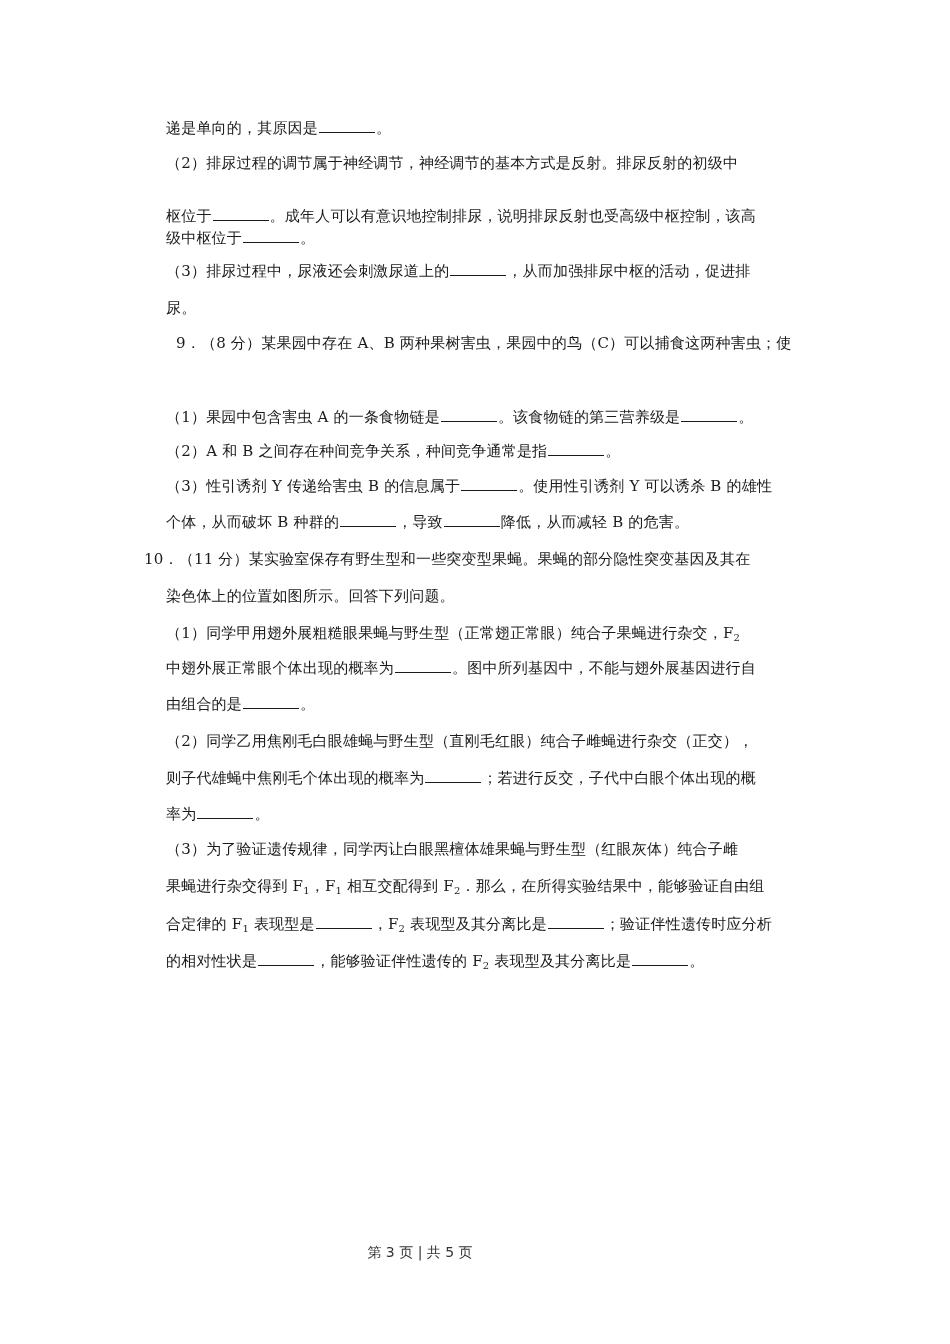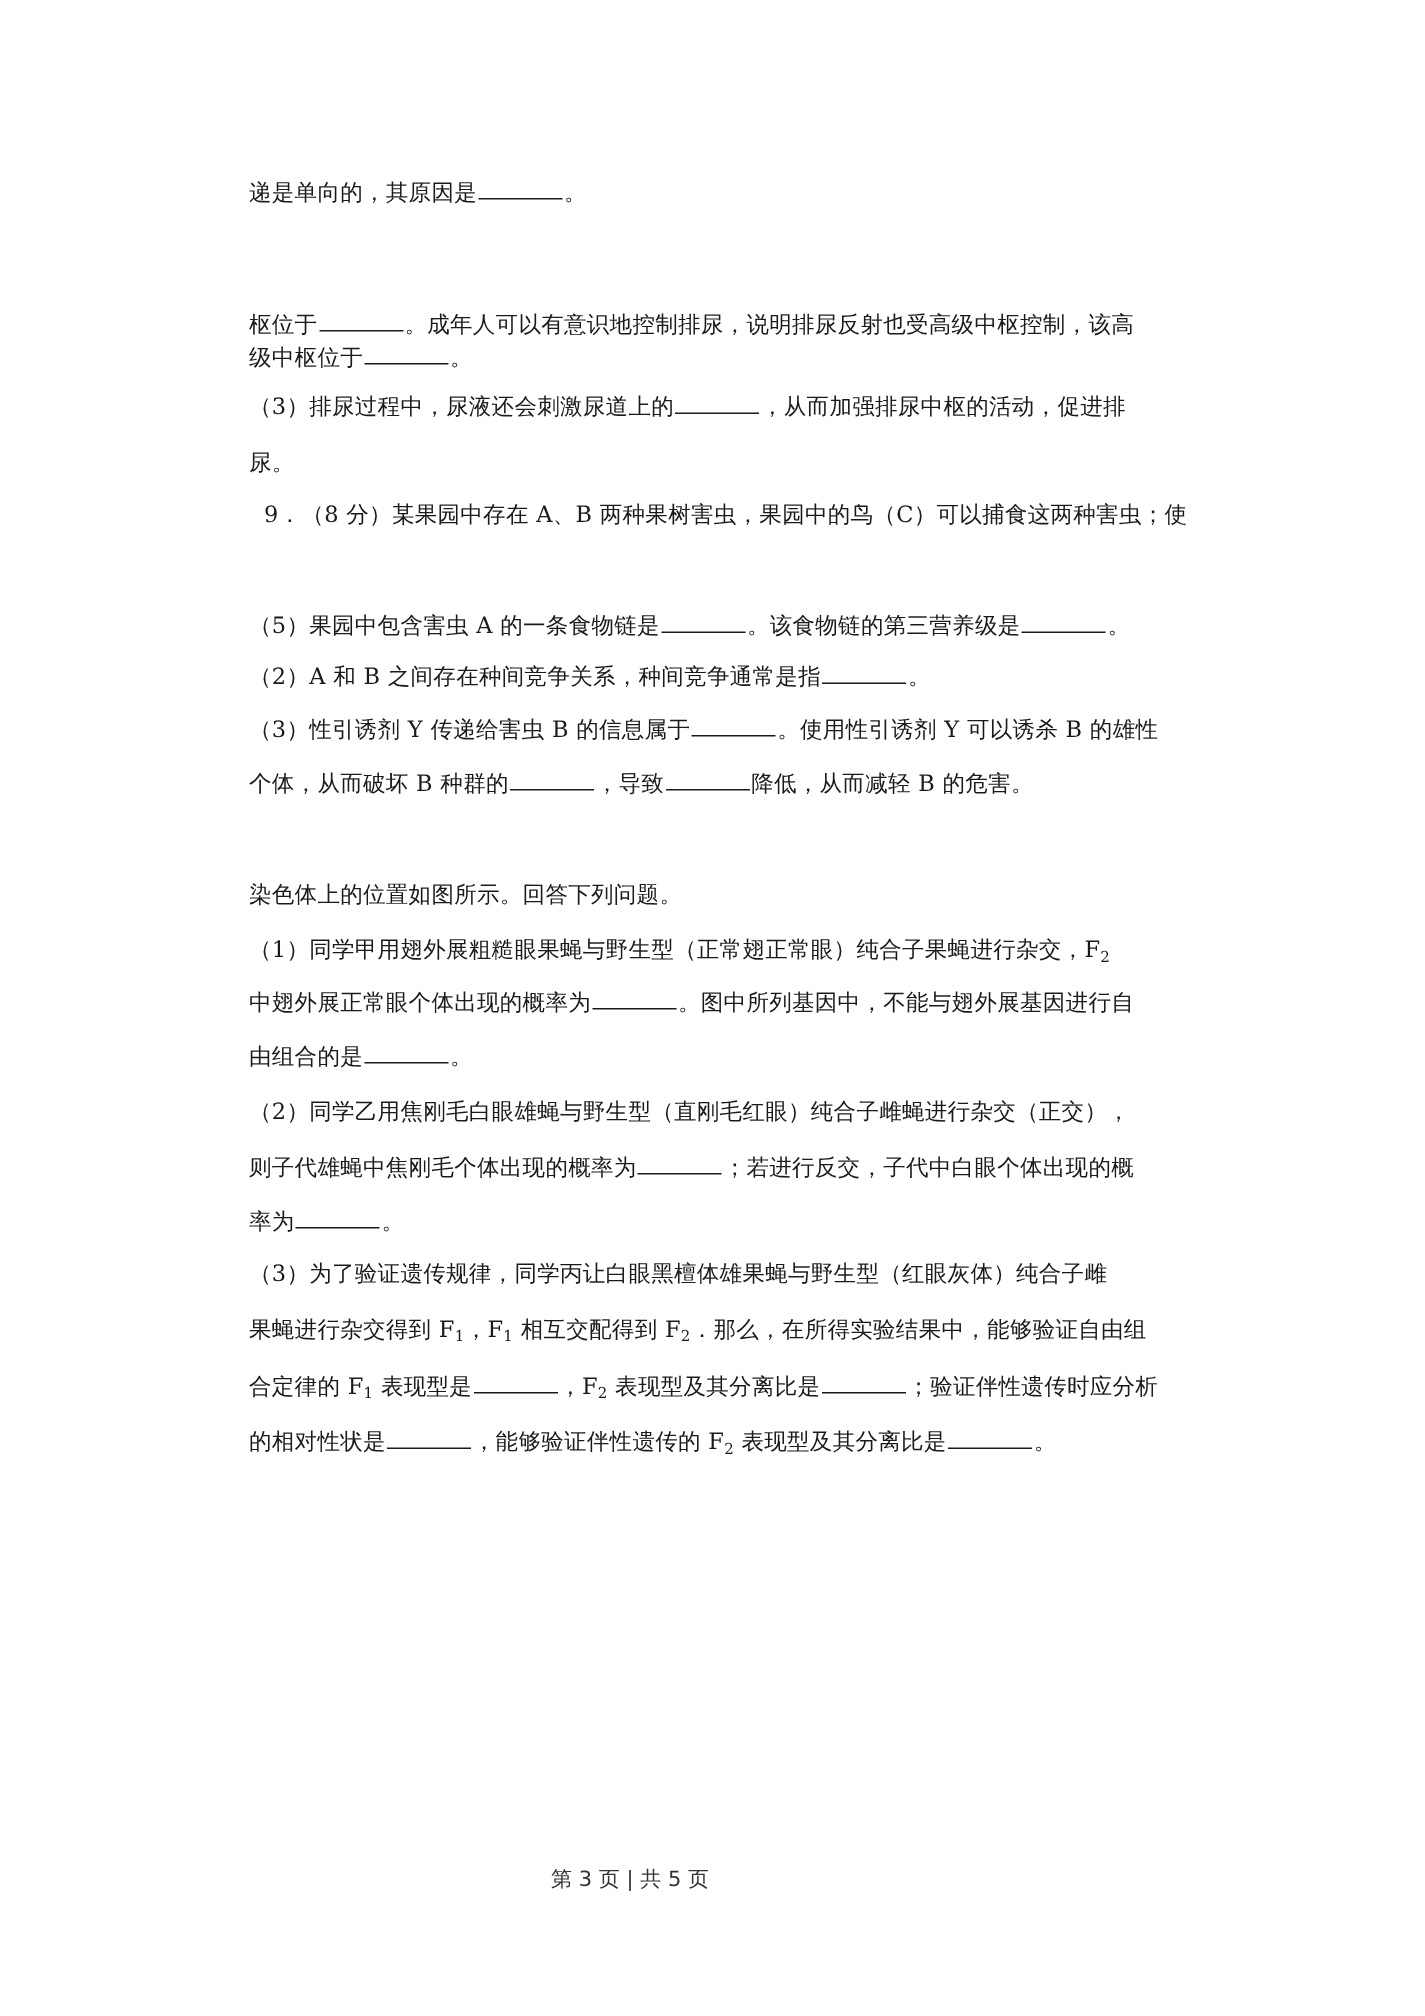--- a/index.html
+++ b/index.html
@@ -11,29 +11,31 @@
   .blank { display: inline-block; width: 56px; border-bottom: 1px solid #1a1a1a; height: 14px; vertical-align: baseline; margin: 0 1px; }
   sub { font-size: 10px; vertical-align: -3px; line-height: 0; }
   .footer { position: absolute; left: 0; width: 840px; top: 1244px; text-align: center;
             font-family: "DejaVu Sans", "Liberation Sans", sans-serif; font-size: 14px; color: #333; }
 </style>
 </head>
 <body>
 
 <div class="page" id="page">
     <div class="line" style="top: 118px;"><span>递是单向的，其原因是</span><span class="blank"></span><span>。</span></div>
+    <div class="line" style="top: 153px;"><span>（2）排尿过程的调节属于神经调节，神经调节的基本方式是反射。排尿反射的初级中</span></div>
     <div class="line" style="top: 190px; margin-top: 16px;"><span>枢位于</span><span class="blank"></span><span>。成年人可以有意识地控制排尿，说明排尿反射也受高级中枢控制，该高</span></div>
     <div class="line" style="top: 228px;"><span>级中枢位于</span><span class="blank"></span><span>。</span></div>
     <div class="line" style="top: 261px;"><span>（3）排尿过程中，尿液还会刺激尿道上的</span><span class="blank"></span><span>，从而加强排尿中枢的活动，促进排</span></div>
     <div class="line" style="top: 298px;"><span>尿。</span></div>
     <div class="line q" style="top: 333px; margin-left: 32px;"><span>9．（8 分）某果园中存在 A、B 两种果树害虫，果园中的鸟（C）可以捕食这两种害虫；使</span></div>
-    <div class="line" style="top: 407px;"><span>（5）果园中包含害虫 A 的一条食物链是</span><span class="blank"></span><span>。该食物链的第三营养级是</span><span class="blank"></span><span>。</span></div>
+    <div class="line" style="top: 407px;"><span>（1）果园中包含害虫 A 的一条食物链是</span><span class="blank"></span><span>。该食物链的第三营养级是</span><span class="blank"></span><span>。</span></div>
     <div class="line" style="top: 441px;"><span>（2）A 和 B 之间存在种间竞争关系，种间竞争通常是指</span><span class="blank"></span><span>。</span></div>
     <div class="line" style="top: 476px;"><span>（3）性引诱剂 Y 传递给害虫 B 的信息属于</span><span class="blank"></span><span>。使用性引诱剂 Y 可以诱杀 B 的雄性</span></div>
     <div class="line" style="top: 512px;"><span>个体，从而破坏 B 种群的</span><span class="blank"></span><span>，导致</span><span class="blank"></span><span>降低，从而减轻 B 的危害。</span></div>
+    <div class="line q" style="top: 549px;"><span>10．（11 分）某实验室保存有野生型和一些突变型果蝇。果蝇的部分隐性突变基因及其在</span></div>
     <div class="line" style="top: 586px;"><span>染色体上的位置如图所示。回答下列问题。</span></div>
     <div class="line" style="top: 623px;"><span>（1）同学甲用翅外展粗糙眼果蝇与野生型（正常翅正常眼）纯合子果蝇进行杂交，F</span><sub>2</sub></div>
     <div class="line" style="top: 658px;"><span>中翅外展正常眼个体出现的概率为</span><span class="blank"></span><span>。图中所列基因中，不能与翅外展基因进行自</span></div>
     <div class="line" style="top: 694px;"><span>由组合的是</span><span class="blank"></span><span>。</span></div>
     <div class="line" style="top: 731px;"><span>（2）同学乙用焦刚毛白眼雄蝇与野生型（直刚毛红眼）纯合子雌蝇进行杂交（正交），</span></div>
     <div class="line" style="top: 768px;"><span>则子代雄蝇中焦刚毛个体出现的概率为</span><span class="blank"></span><span>；若进行反交，子代中白眼个体出现的概</span></div>
     <div class="line" style="top: 804px;"><span>率为</span><span class="blank"></span><span>。</span></div>
     <div class="line" style="top: 839px;"><span>（3）为了验证遗传规律，同学丙让白眼黑檀体雄果蝇与野生型（红眼灰体）纯合子雌</span></div>
     <div class="line" style="top: 876px;"><span>果蝇进行杂交得到 F</span><sub>1</sub><span>，F</span><sub>1</sub><span> 相互交配得到 F</span><sub>2</sub><span>．那么，在所得实验结果中，能够验证自由组</span></div>
     <div class="line" style="top: 914px;"><span>合定律的 F</span><sub>1</sub><span> 表现型是</span><span class="blank"></span><span>，F</span><sub>2</sub><span> 表现型及其分离比是</span><span class="blank"></span><span>；验证伴性遗传时应分析</span></div>

